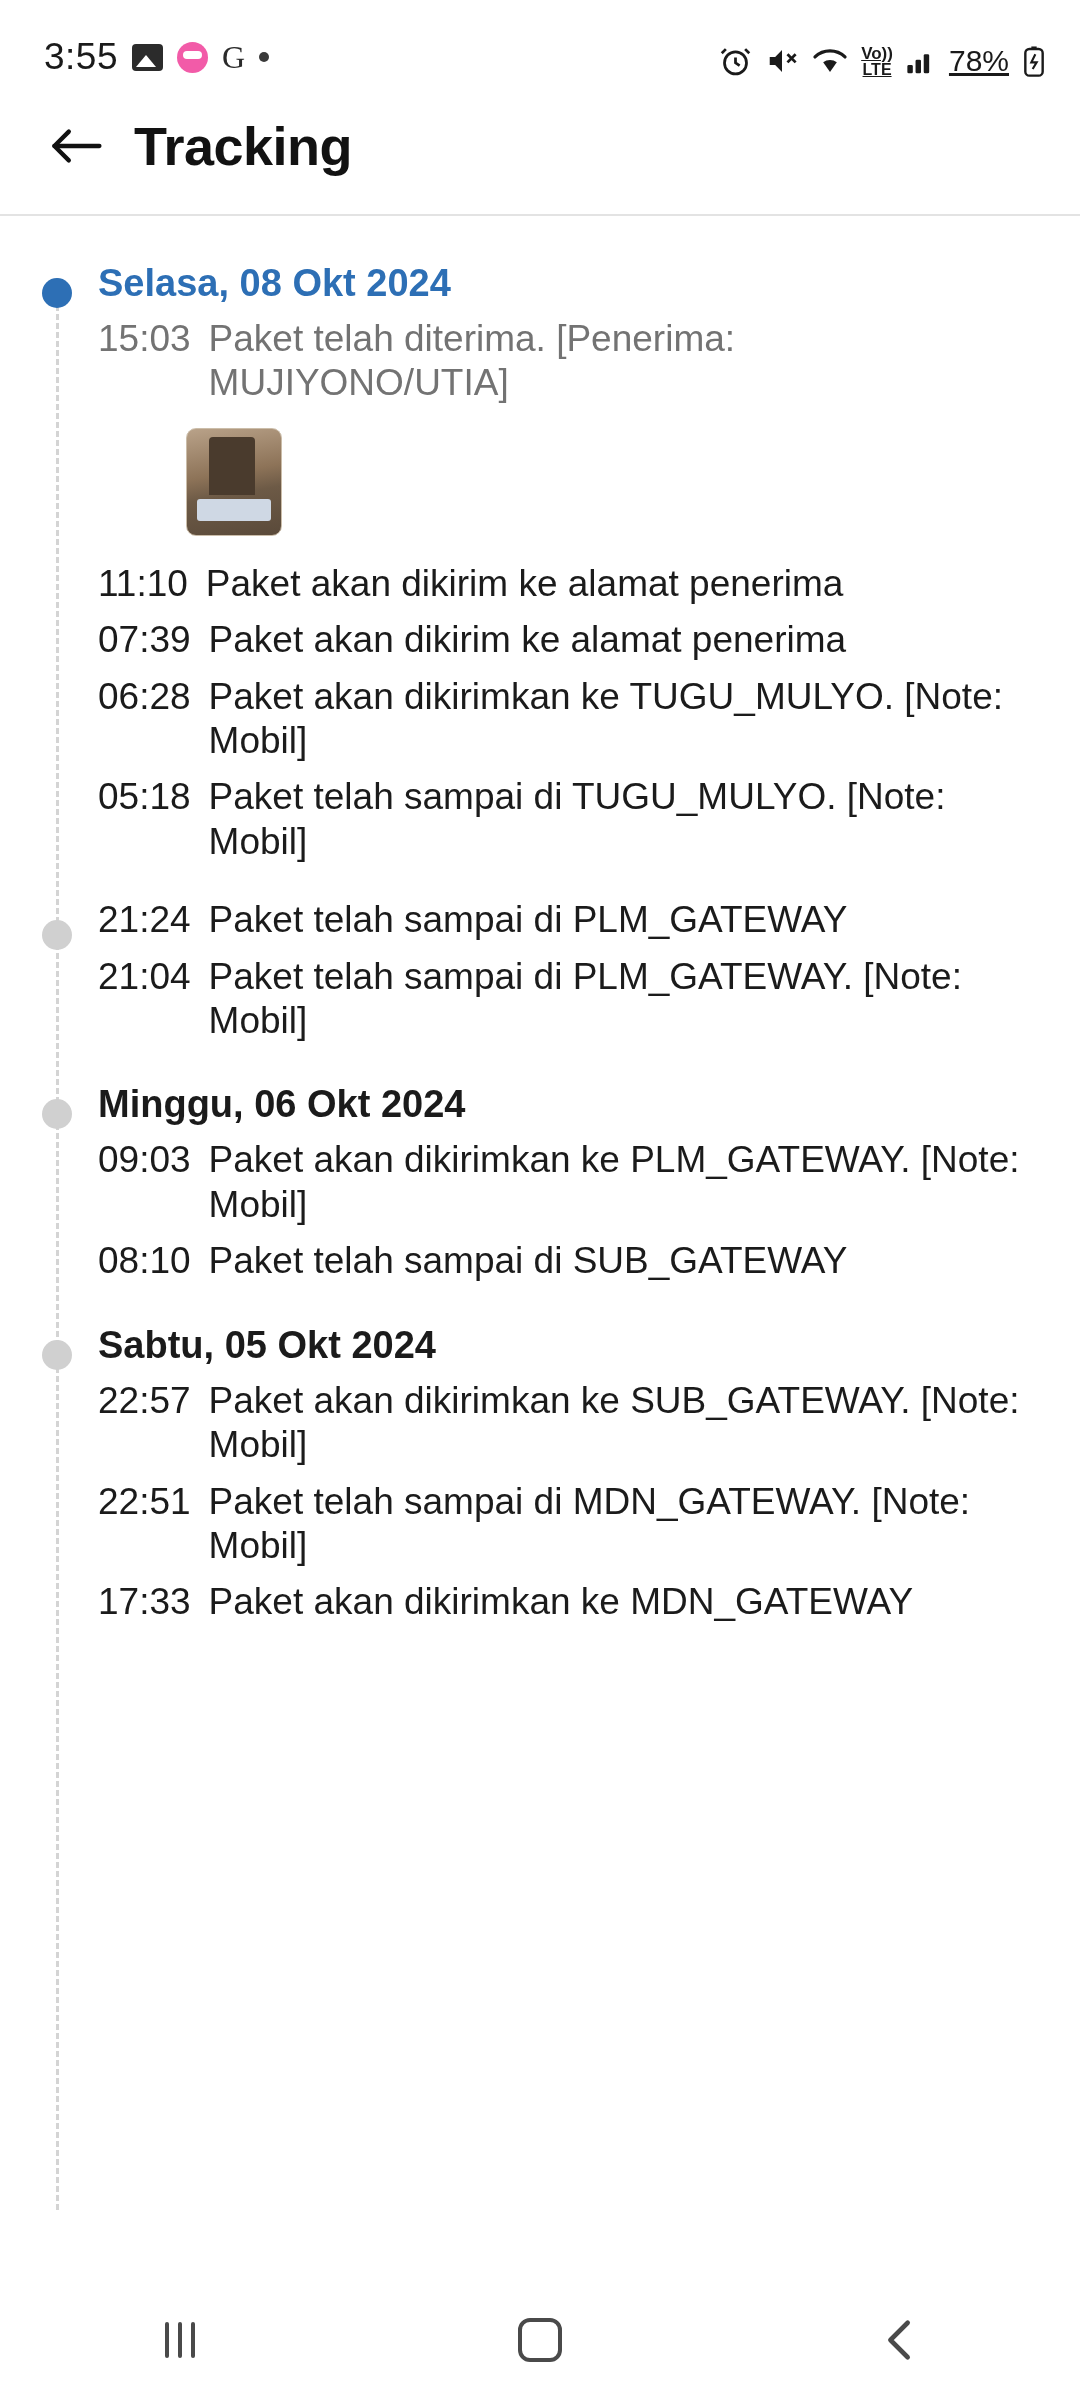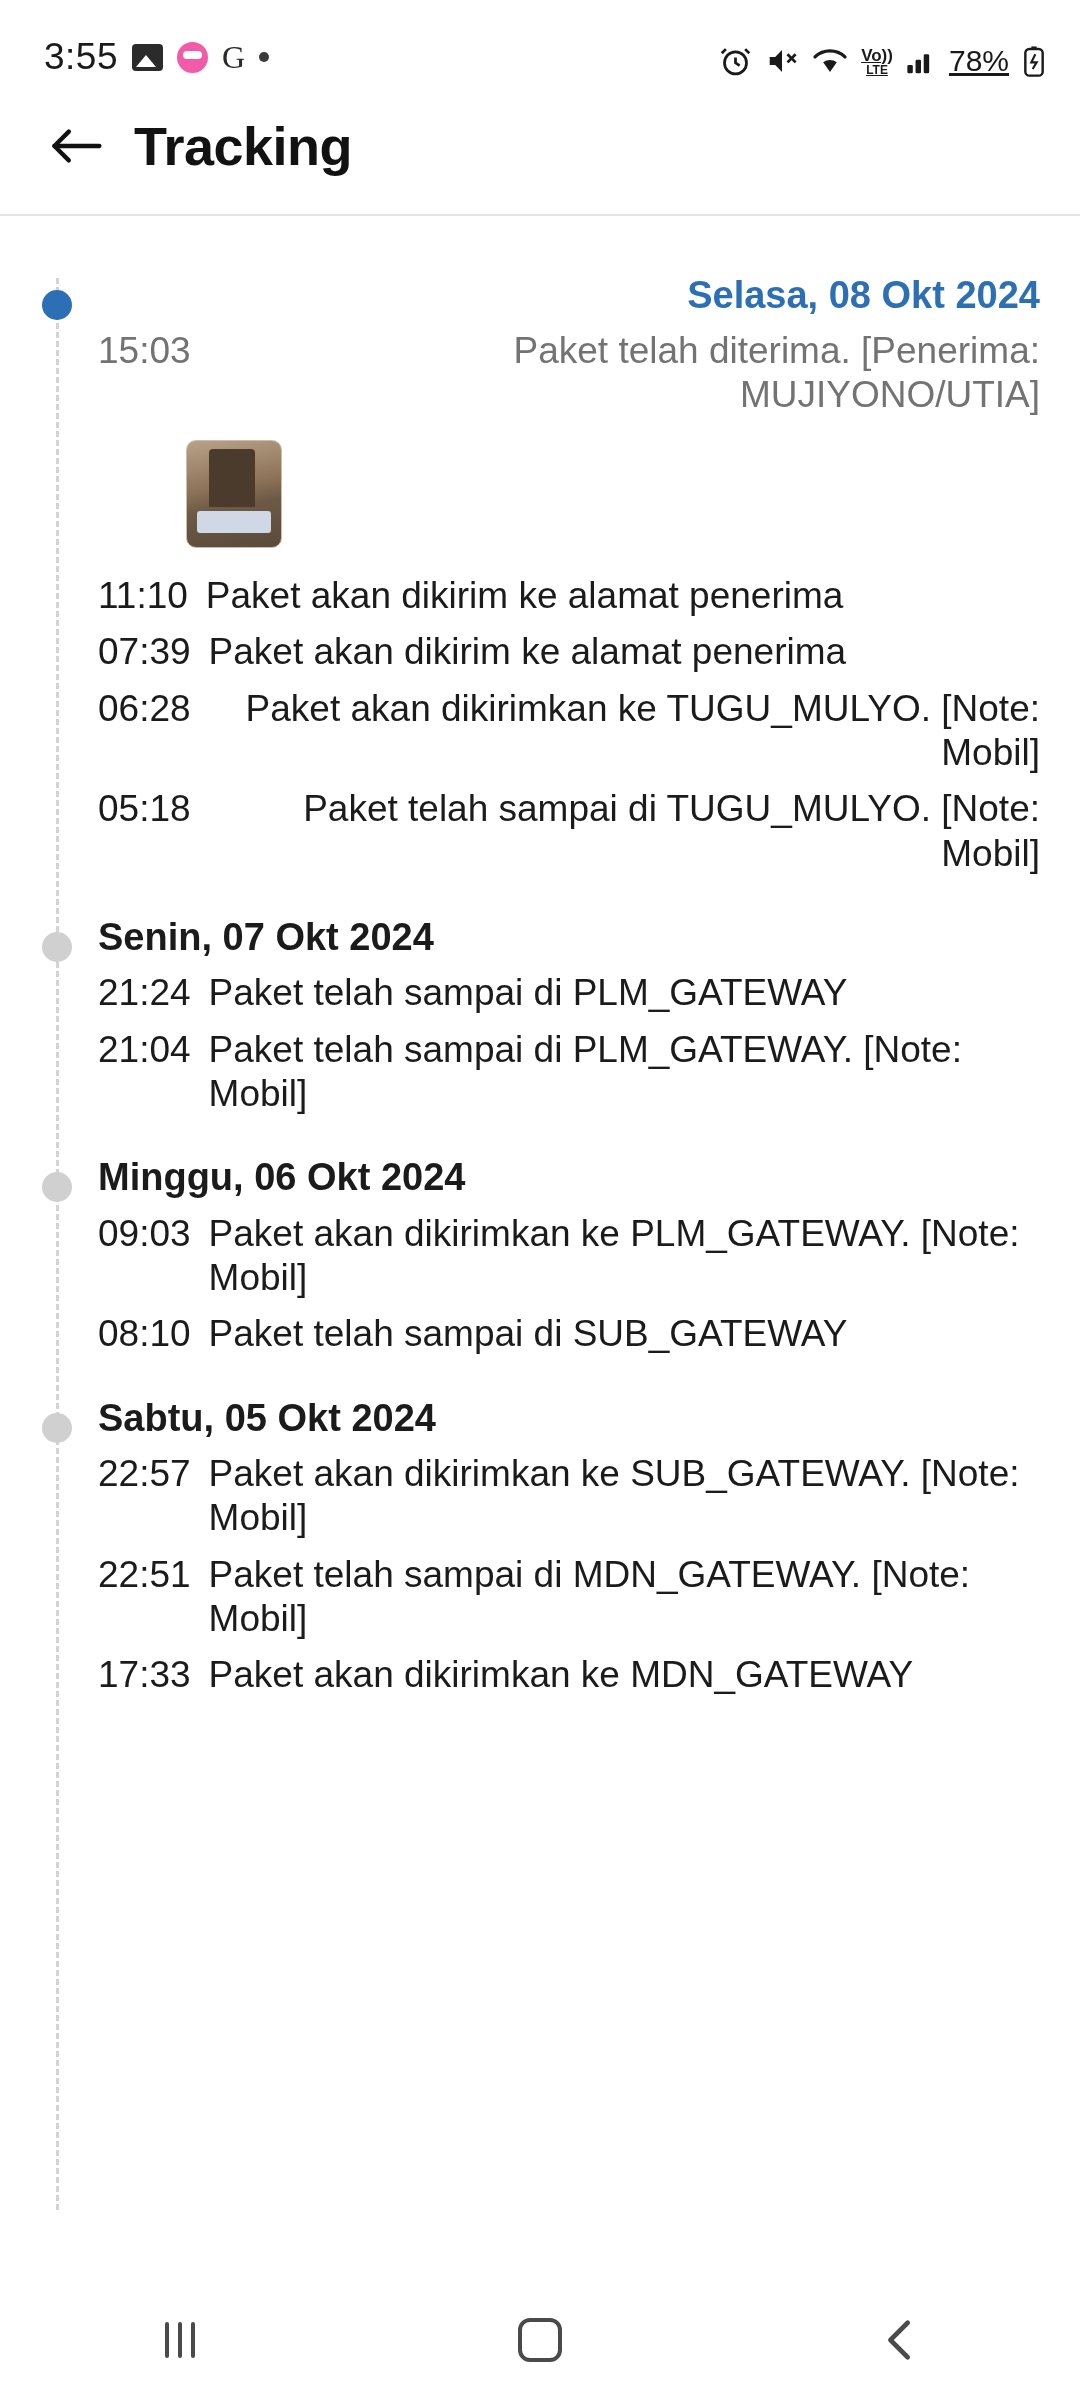--- a/index.html
+++ b/index.html
@@ -44,21 +44,21 @@
   }
   .pink-circle::before {
     content: ""; position: absolute; left: 6px; top: 9px;
     width: 19px; height: 8px; border-radius: 4px; background: #ffffff;
   }
   .g-glyph { font-size: 32px; font-weight: 400; color: #2b2b2b; font-family: "Liberation Serif", serif; }
   .dot-small { width: 10px; height: 10px; border-radius: 50%; background: #3a3a3a; }
 
   .lte-stack { display: flex; flex-direction: column; align-items: center; line-height: 1; }
   .lte-stack .t { font-size: 17px; font-weight: 700; }
-  .lte-stack .b { font-size: 12px; font-weight: 700; }
+  .lte-stack .b { font-size: 16px; font-weight: 700; }
 
   
   .appbar {
     height: 136px;
     display: flex;
     align-items: center;
     padding-left: 46px;
     gap: 28px;
     background: #ffffff;
   }
@@ -223,21 +223,21 @@
         <path d="M11 4L3 12l8 8"></path>
     </svg>
   </div>
   <div class="page-title">Tracking</div>
 </div>
 <div class="divider"></div>
 
 <div class="content">
   <div class="rail"></div>
 
-  <div class="group active" style="margin-top:52px;text-align:right;">
+  <div class="group active" style="margin-top:40px;">
     <div class="bullet"></div>
     <div class="group-date">Selasa, 08 Okt 2024</div>
 
     <div class="evt highlight">
       <div class="time">15:03</div>
       <div class="desc">Paket telah diterima. [Penerima: MUJIYONO/UTIA]</div>
     </div>
 
     <div class="thumb-wrap">
       <div class="thumb">
@@ -258,21 +258,20 @@
       <div class="desc">Paket akan dikirimkan ke TUGU_MULYO. [Note: Mobil]</div>
     </div>
     <div class="evt">
       <div class="time">05:18</div>
       <div class="desc">Paket telah sampai di TUGU_MULYO. [Note: Mobil]</div>
     </div>
   </div>
 
   <div class="group">
     <div class="bullet"></div>
-    <div class="group-date">Senin, 07 Okt 2024</div>
     <div class="evt">
       <div class="time">21:24</div>
       <div class="desc">Paket telah sampai di PLM_GATEWAY</div>
     </div>
     <div class="evt">
       <div class="time">21:04</div>
       <div class="desc">Paket telah sampai di PLM_GATEWAY. [Note: Mobil]</div>
     </div>
   </div>
 

